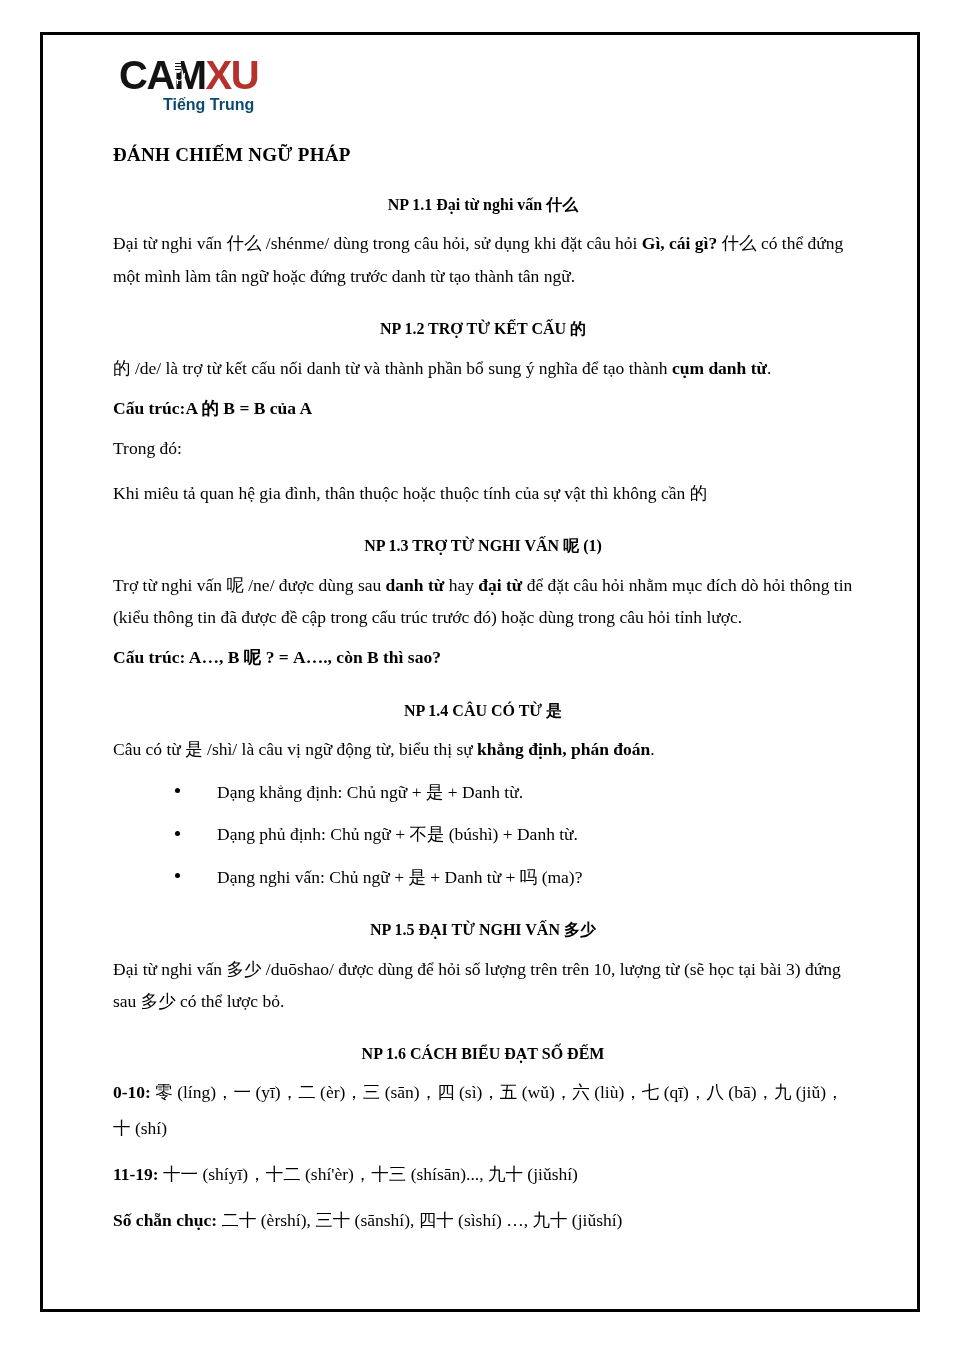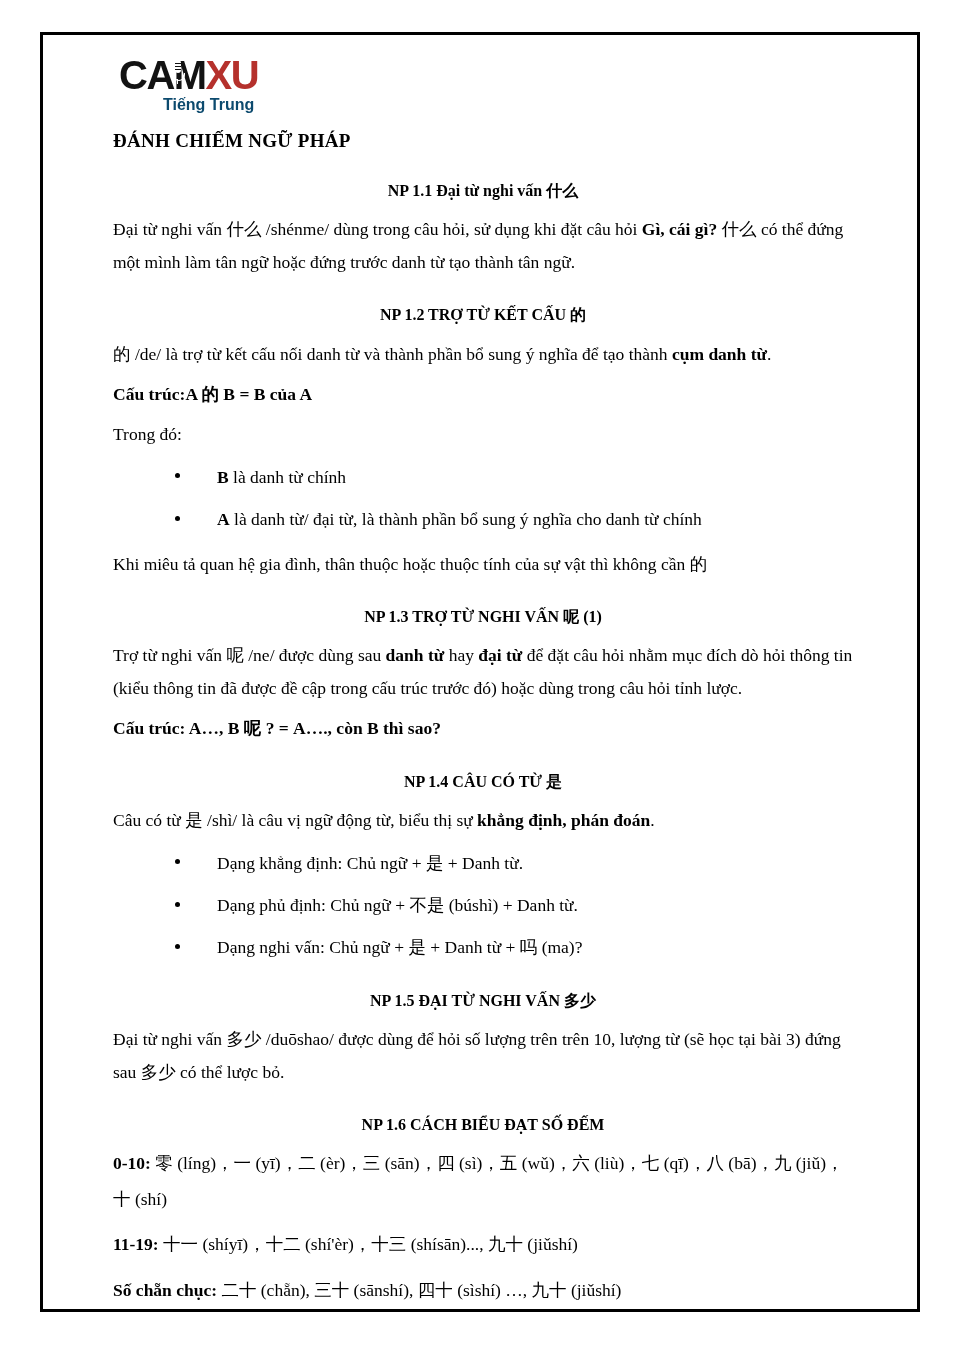--- a/index.html
+++ b/index.html
@@ -107,21 +107,21 @@
     letter-spacing: 0px;
     margin-top: 1px;
     margin-left: 44px;
   }
 
   
   .doc-title {
     font-size: 19px;
     font-weight: bold;
     letter-spacing: 0.3px;
-    margin: 2px 0 0 0;
+    margin: 16px 0 0 0;
     line-height: 1.3;
   }
 
   .sec-heading {
     font-size: 16px;
     font-weight: bold;
     text-align: center;
     margin: 26px 0 0 0;
     line-height: 1.35;
   }
@@ -189,40 +189,36 @@
 
     <div class="doc-title">ĐÁNH CHIẾM NGỮ PHÁP</div>
 
     <div class="sec-heading">NP 1.1 Đại từ nghi vấn 什么</div>
     <p class="body"><span>Đại từ nghi vấn 什么 /shénme/ dùng trong câu hỏi, sử dụng khi đặt câu hỏi </span><span class="bold">Gì, cái gì?</span><span> 什么 có thể đứng một mình làm tân ngữ hoặc đứng trước danh từ tạo thành tân ngữ.</span></p>
 
     <div class="sec-heading">NP 1.2 TRỢ TỪ KẾT CẤU 的</div>
     <p class="body"><span>的 /de/ là trợ từ kết cấu nối danh từ và thành phần bổ sung ý nghĩa để tạo thành </span><span class="bold">cụm danh từ</span><span>.</span></p>
     <p class="body tight bold">Cấu trúc:A 的 B = B của A</p>
     <p class="body tight">Trong đó:</p>
-    <ul class="bullets">
-      <li><span class="dot"></span><span class="bold">B</span><span> là danh từ chính</span></li>
-      <li><span class="dot"></span><span class="bold">A</span><span> là danh từ/ đại từ, là thành phần bổ sung ý nghĩa cho danh từ chính</span></li>
-    </ul>
     <p class="body">Khi miêu tả quan hệ gia đình, thân thuộc hoặc thuộc tính của sự vật thì không cần 的</p>
 
     <div class="sec-heading">NP 1.3 TRỢ TỪ NGHI VẤN 呢 (1)</div>
     <p class="body"><span>Trợ từ nghi vấn 呢 /ne/ được dùng sau </span><span class="bold">danh từ</span><span> hay </span><span class="bold">đại từ</span><span> để đặt câu hỏi nhằm mục đích dò hỏi thông tin (kiểu thông tin đã được đề cập trong cấu trúc trước đó) hoặc dùng trong câu hỏi tỉnh lược.</span></p>
     <p class="body tight bold">Cấu trúc: A…, B 呢 ? = A…., còn B thì sao?</p>
 
     <div class="sec-heading">NP 1.4 CÂU CÓ TỪ 是</div>
     <p class="body"><span>Câu có từ 是 /shì/ là câu vị ngữ động từ, biểu thị sự </span><span class="bold">khẳng định, phán đoán</span><span>.</span></p>
     <ul class="bullets">
       <li><span class="dot"></span><span>Dạng khẳng định: Chủ ngữ + 是 + Danh từ.</span></li>
       <li><span class="dot"></span><span>Dạng phủ định: Chủ ngữ + 不是 (búshì) + Danh từ.</span></li>
       <li><span class="dot"></span><span>Dạng nghi vấn: Chủ ngữ + 是 + Danh từ + 吗 (ma)?</span></li>
     </ul>
 
     <div class="sec-heading">NP 1.5 ĐẠI TỪ NGHI VẤN 多少</div>
     <p class="body">Đại từ nghi vấn 多少 /duōshao/ được dùng để hỏi số lượng trên trên 10, lượng từ (sẽ học tại bài 3) đứng sau 多少 có thể lược bỏ.</p>
 
     <div class="sec-heading">NP 1.6 CÁCH BIỂU ĐẠT SỐ ĐẾM</div>
     <p class="num-line"><span class="lbl">0-10:</span><span> 零 (líng)，一 (yī)，二 (èr)，三 (sān)，四 (sì)，五 (wǔ)，六 (liù)，七 (qī)，八 (bā)，九 (jiǔ)，十 (shí)</span></p>
     <p class="num-line"><span class="lbl">11-19:</span><span> 十一 (shíyī)，十二 (shí'èr)，十三 (shísān)..., 九十 (jiǔshí)</span></p>
-    <p class="num-line"><span class="lbl">Số chẵn chục:</span><span> 二十 (chẵn), 三十 (sānshí), 四十 (sìshí) …, 九十 (jiǔshí)</span></p>
+    <p class="num-line"><span class="lbl">Số chẵn chục:</span><span> 二十 (èrshí), 三十 (sānshí), 四十 (sìshí) …, 九十 (jiǔshí)</span></p>
 
   </div>
 </div>
 
 </body></html>

